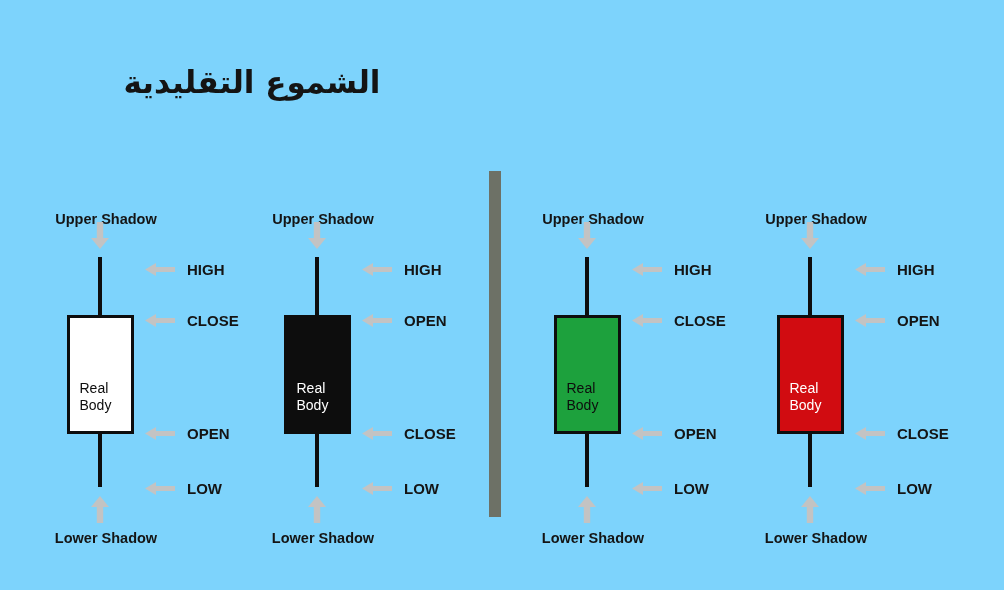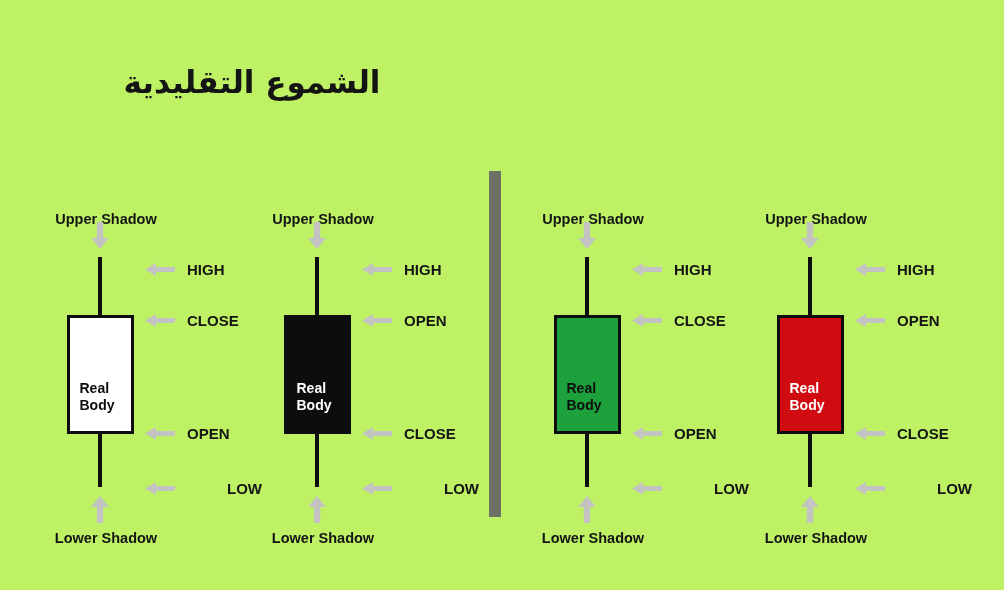--- a/index.html
+++ b/index.html
@@ -4,21 +4,21 @@
 <style>
   html, body { margin: 0; padding: 0; }
   body {
     font-family: "Liberation Sans", "DejaVu Sans", sans-serif;
     background: #ffffff;
   }
   #canvas {
     position: relative;
     width: 1004px;
     height: 590px;
-    background: #bef264;
+    background: #7dd3fc;
     overflow: hidden;
   }
 
   
   .title {
     position: absolute;
     top: 64px;
     width: 300px;
     text-align: center;
     font-family: "DejaVu Sans", sans-serif;
@@ -83,40 +83,40 @@
     top: 125px;
     width: 67px;
     height: 119px;
     border: 3px solid #0d0d0d;
     box-sizing: border-box;
     display: flex;
     align-items: center;
     justify-content: center;
   }
   .real-body {
-    font-weight: bold;
+    font-weight: normal;
     font-size: 14px;
     line-height: 1.2;
     width: 42px;
     text-align: left;
     margin-top: 45px;
   }
 
   .price-row {
     position: absolute;
     left: 145px;
     display: flex;
     align-items: center;
     white-space: nowrap;
     justify-content: center;
   }
   .price-row.row-high   { top: 71px; }
   .price-row.row-top    { top: 122px; }
   .price-row.row-bottom { top: 235px; }
-  .price-row.row-low    { top: 290px; gap: 40px; }
+  .price-row.row-low    { top: 290px; }
   .arrow-left { width: 30px; height: 13px; flex: 0 0 auto; }
   .price-label {
     margin-left: 12px;
     font-weight: bold;
     font-size: 15px;
     color: #141414;
   }
 </style>
 </head>
 <body>

